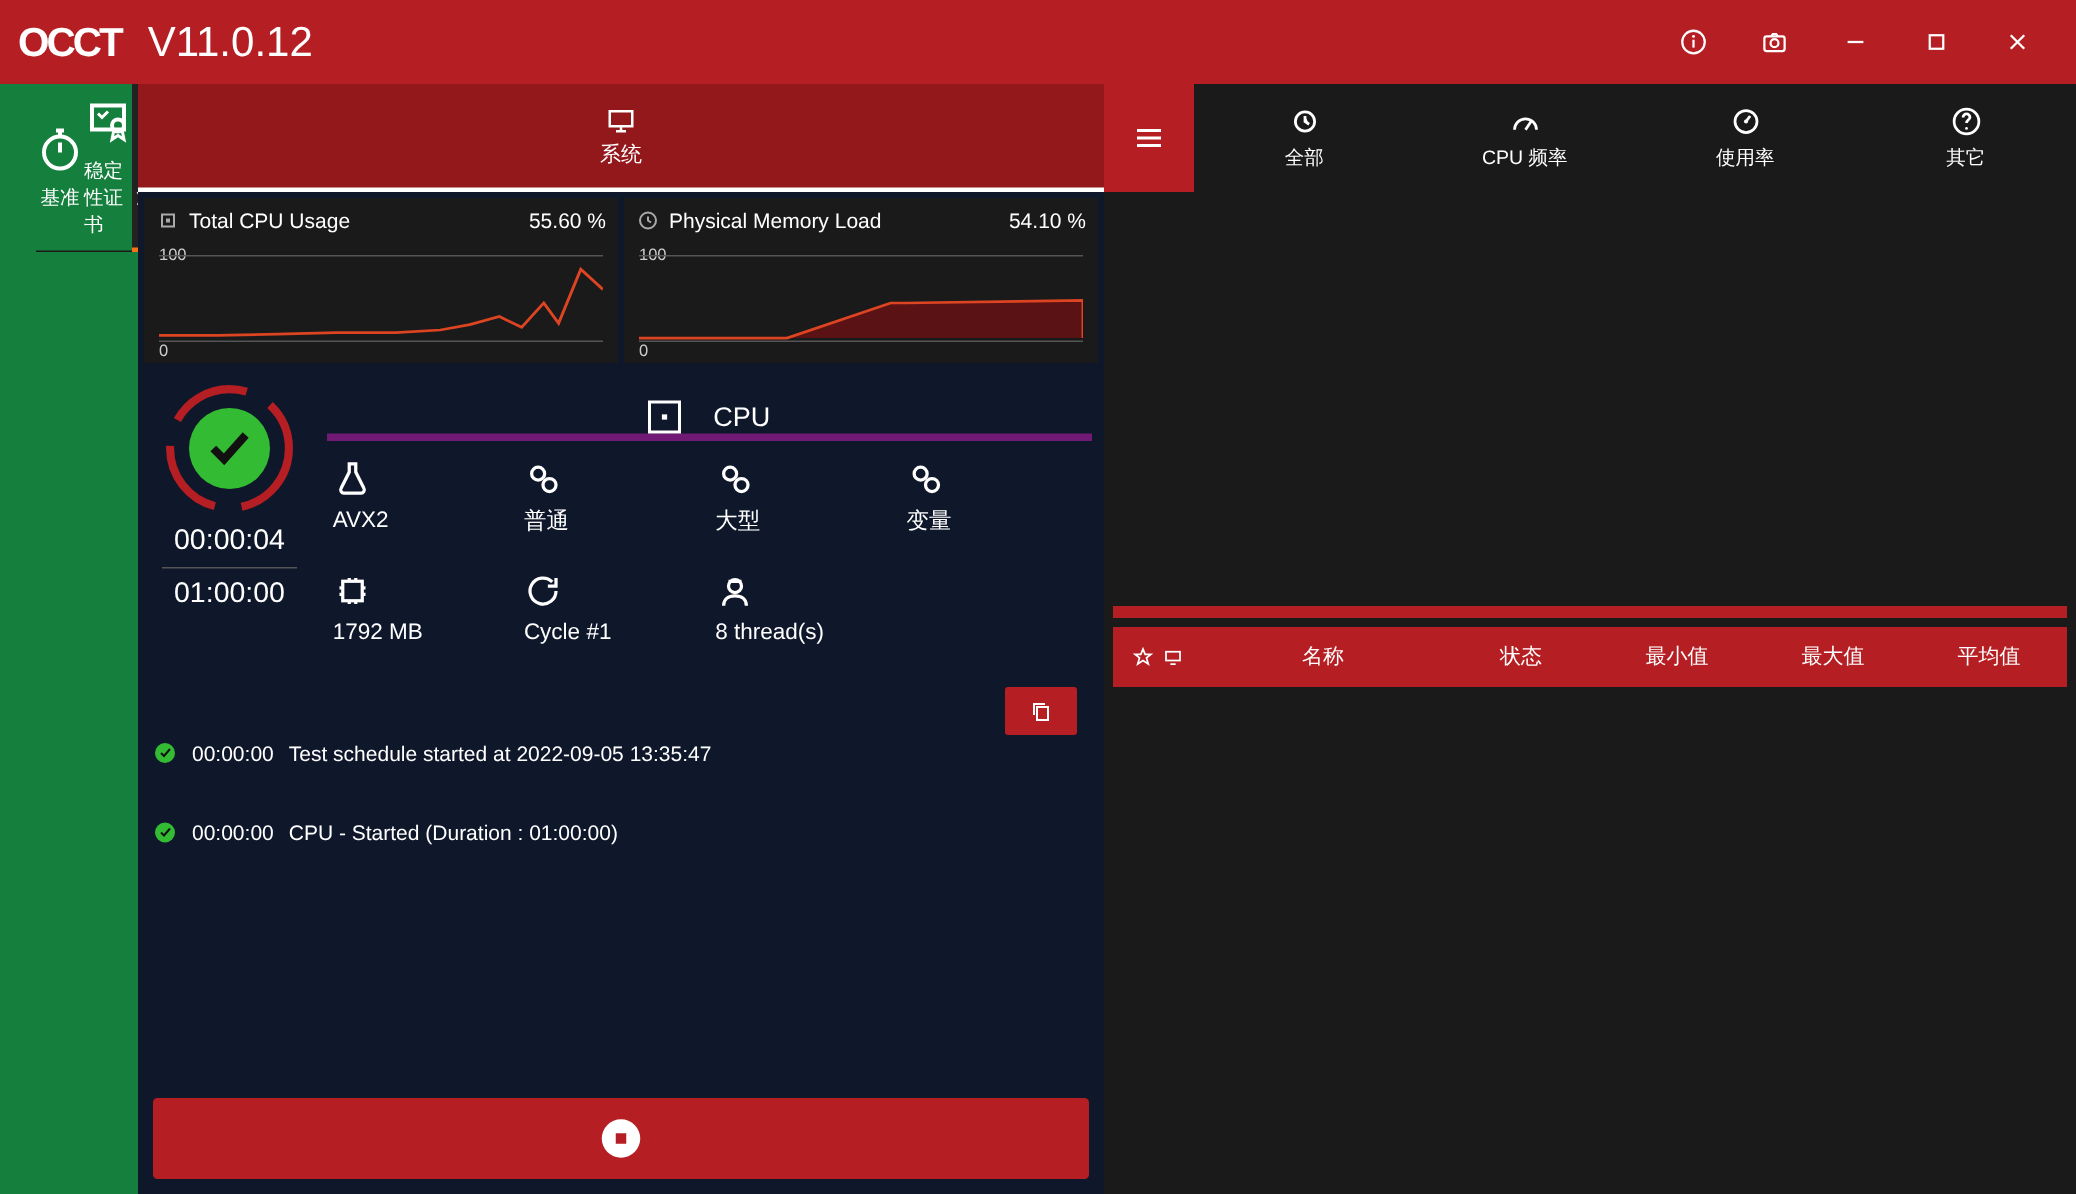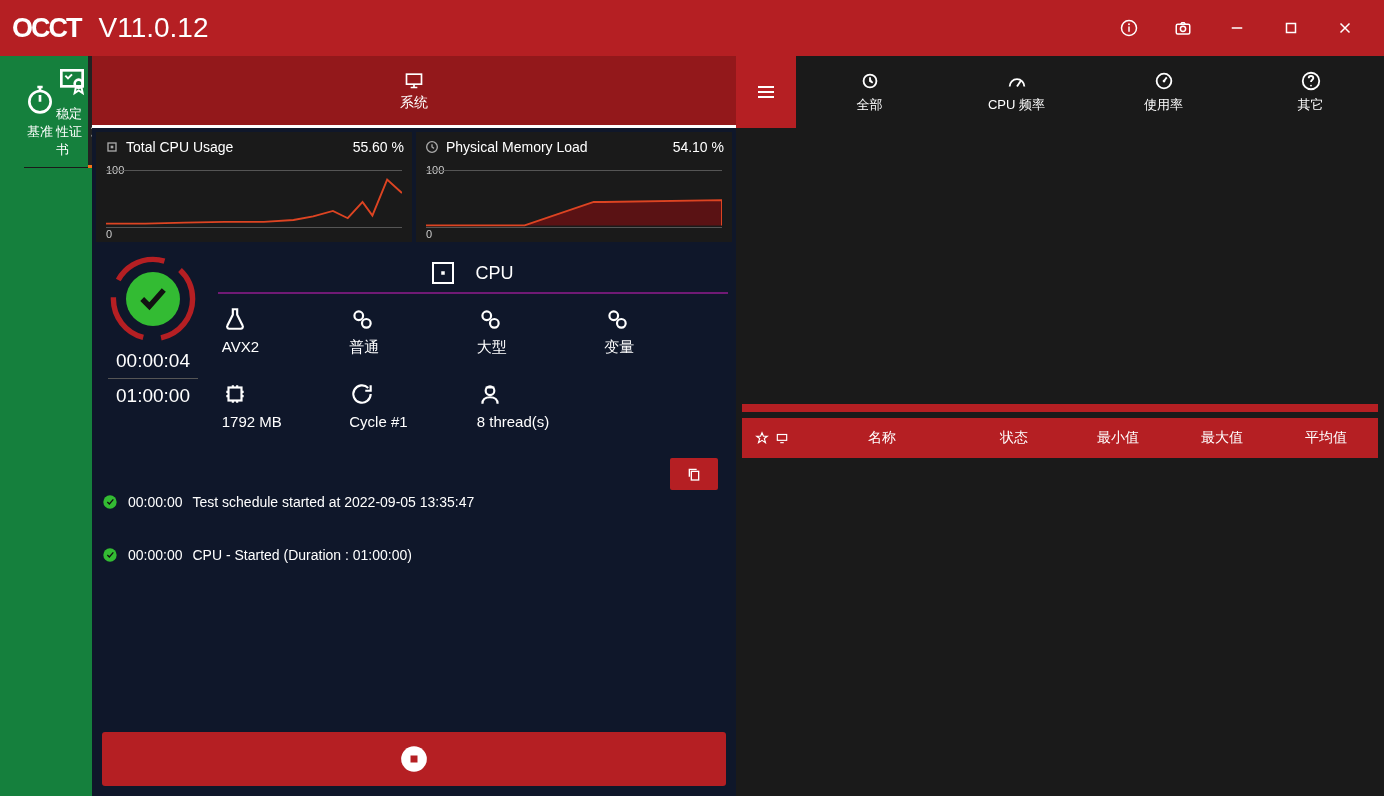--- a/index.html
+++ b/index.html
@@ -29,21 +29,21 @@
 .chart-val { margin-left:auto; }
 .chart-body { height:80px; position:relative; padding:4px 10px; }
 .chart-axis { position:absolute; left:10px; right:10px; border-bottom:1px solid #555; }
 .chart-body .ylabel { position:absolute; left:10px; font-size:11px; color:#ccc; }
 .cpu-section { display:flex; padding:8px; gap:12px; }
 .status-col { width:106px; display:flex; flex-direction:column; align-items:center; gap:6px; }
 .status-ring { width:90px; height:90px; position:relative; }
 .status-ring svg { width:100%; height:100%; }
 .timer { font-size:19px; font-weight:400;}
 .cpu-grid { flex:1; }
-.cpu-title { height:40px; display:flex; align-items:center; justify-content:center; gap:21px; border-bottom:2px solid #701a75; }
+.cpu-title { height:40px; display:flex; align-items:flex-end; justify-content:center; gap:21px; border-bottom:5px solid #701a75; }
 .cpu-title svg{width:22px;height:22px;fill:#fff;border:2px solid #fff;padding:2px;}
 .cpu-row { display:flex; justify-content:space-around; padding:12px 0; }
 .cpu-cell { display:flex; flex-direction:column; align-items:flex-start; gap:6px; width:120px; }
 .cpu-cell svg { width:26px; height:26px; fill:#fff; }
 .cpu-cell span { font-size:15px; }
 .log { flex:1; padding:10px; position:relative; font-size:14px; }
 .log-line { display:flex; align-items:center; gap:10px; padding:3px 0;margin-top:31px; }
 .log-line svg { width:16px; height:16px; fill:#3b3; }
 .copy-btn { position:absolute; right:18px; top:8px; width:48px; height:32px; background:#b51f23; display:flex; align-items:center; justify-content:center; border-radius:2px; cursor:pointer;}
 .copy-btn svg{width:16px;height:16px;fill:#fff;}

